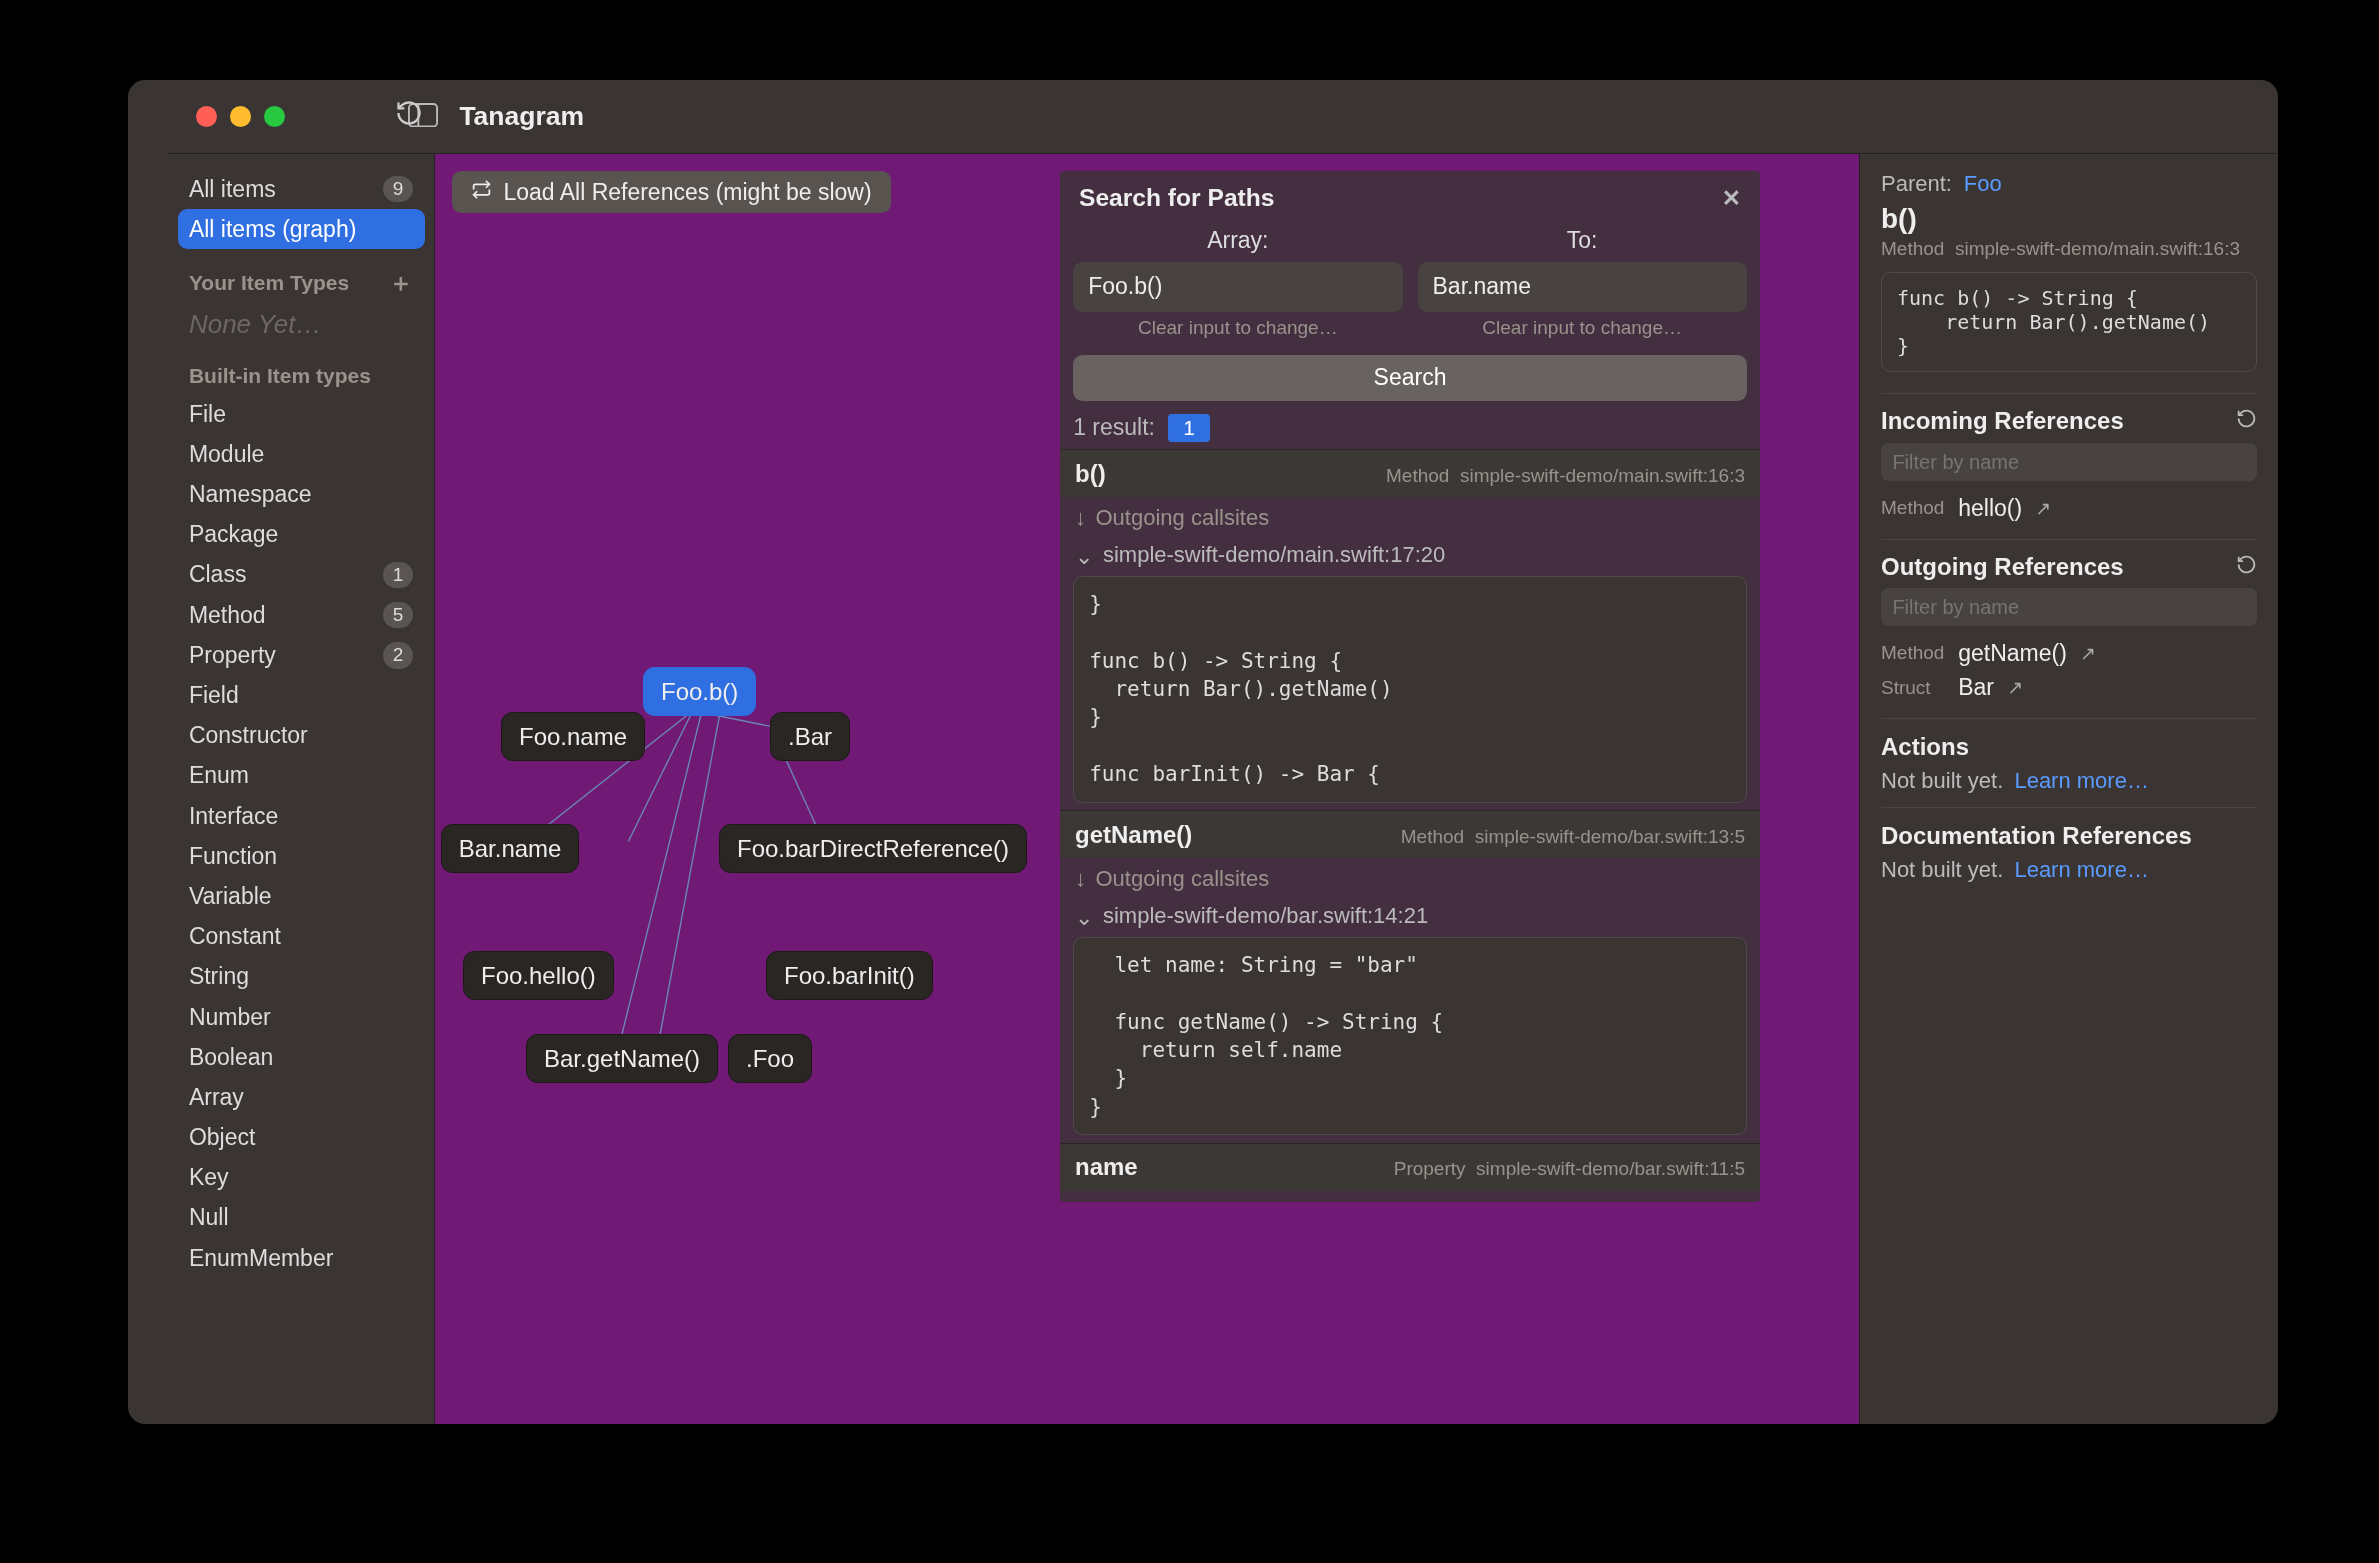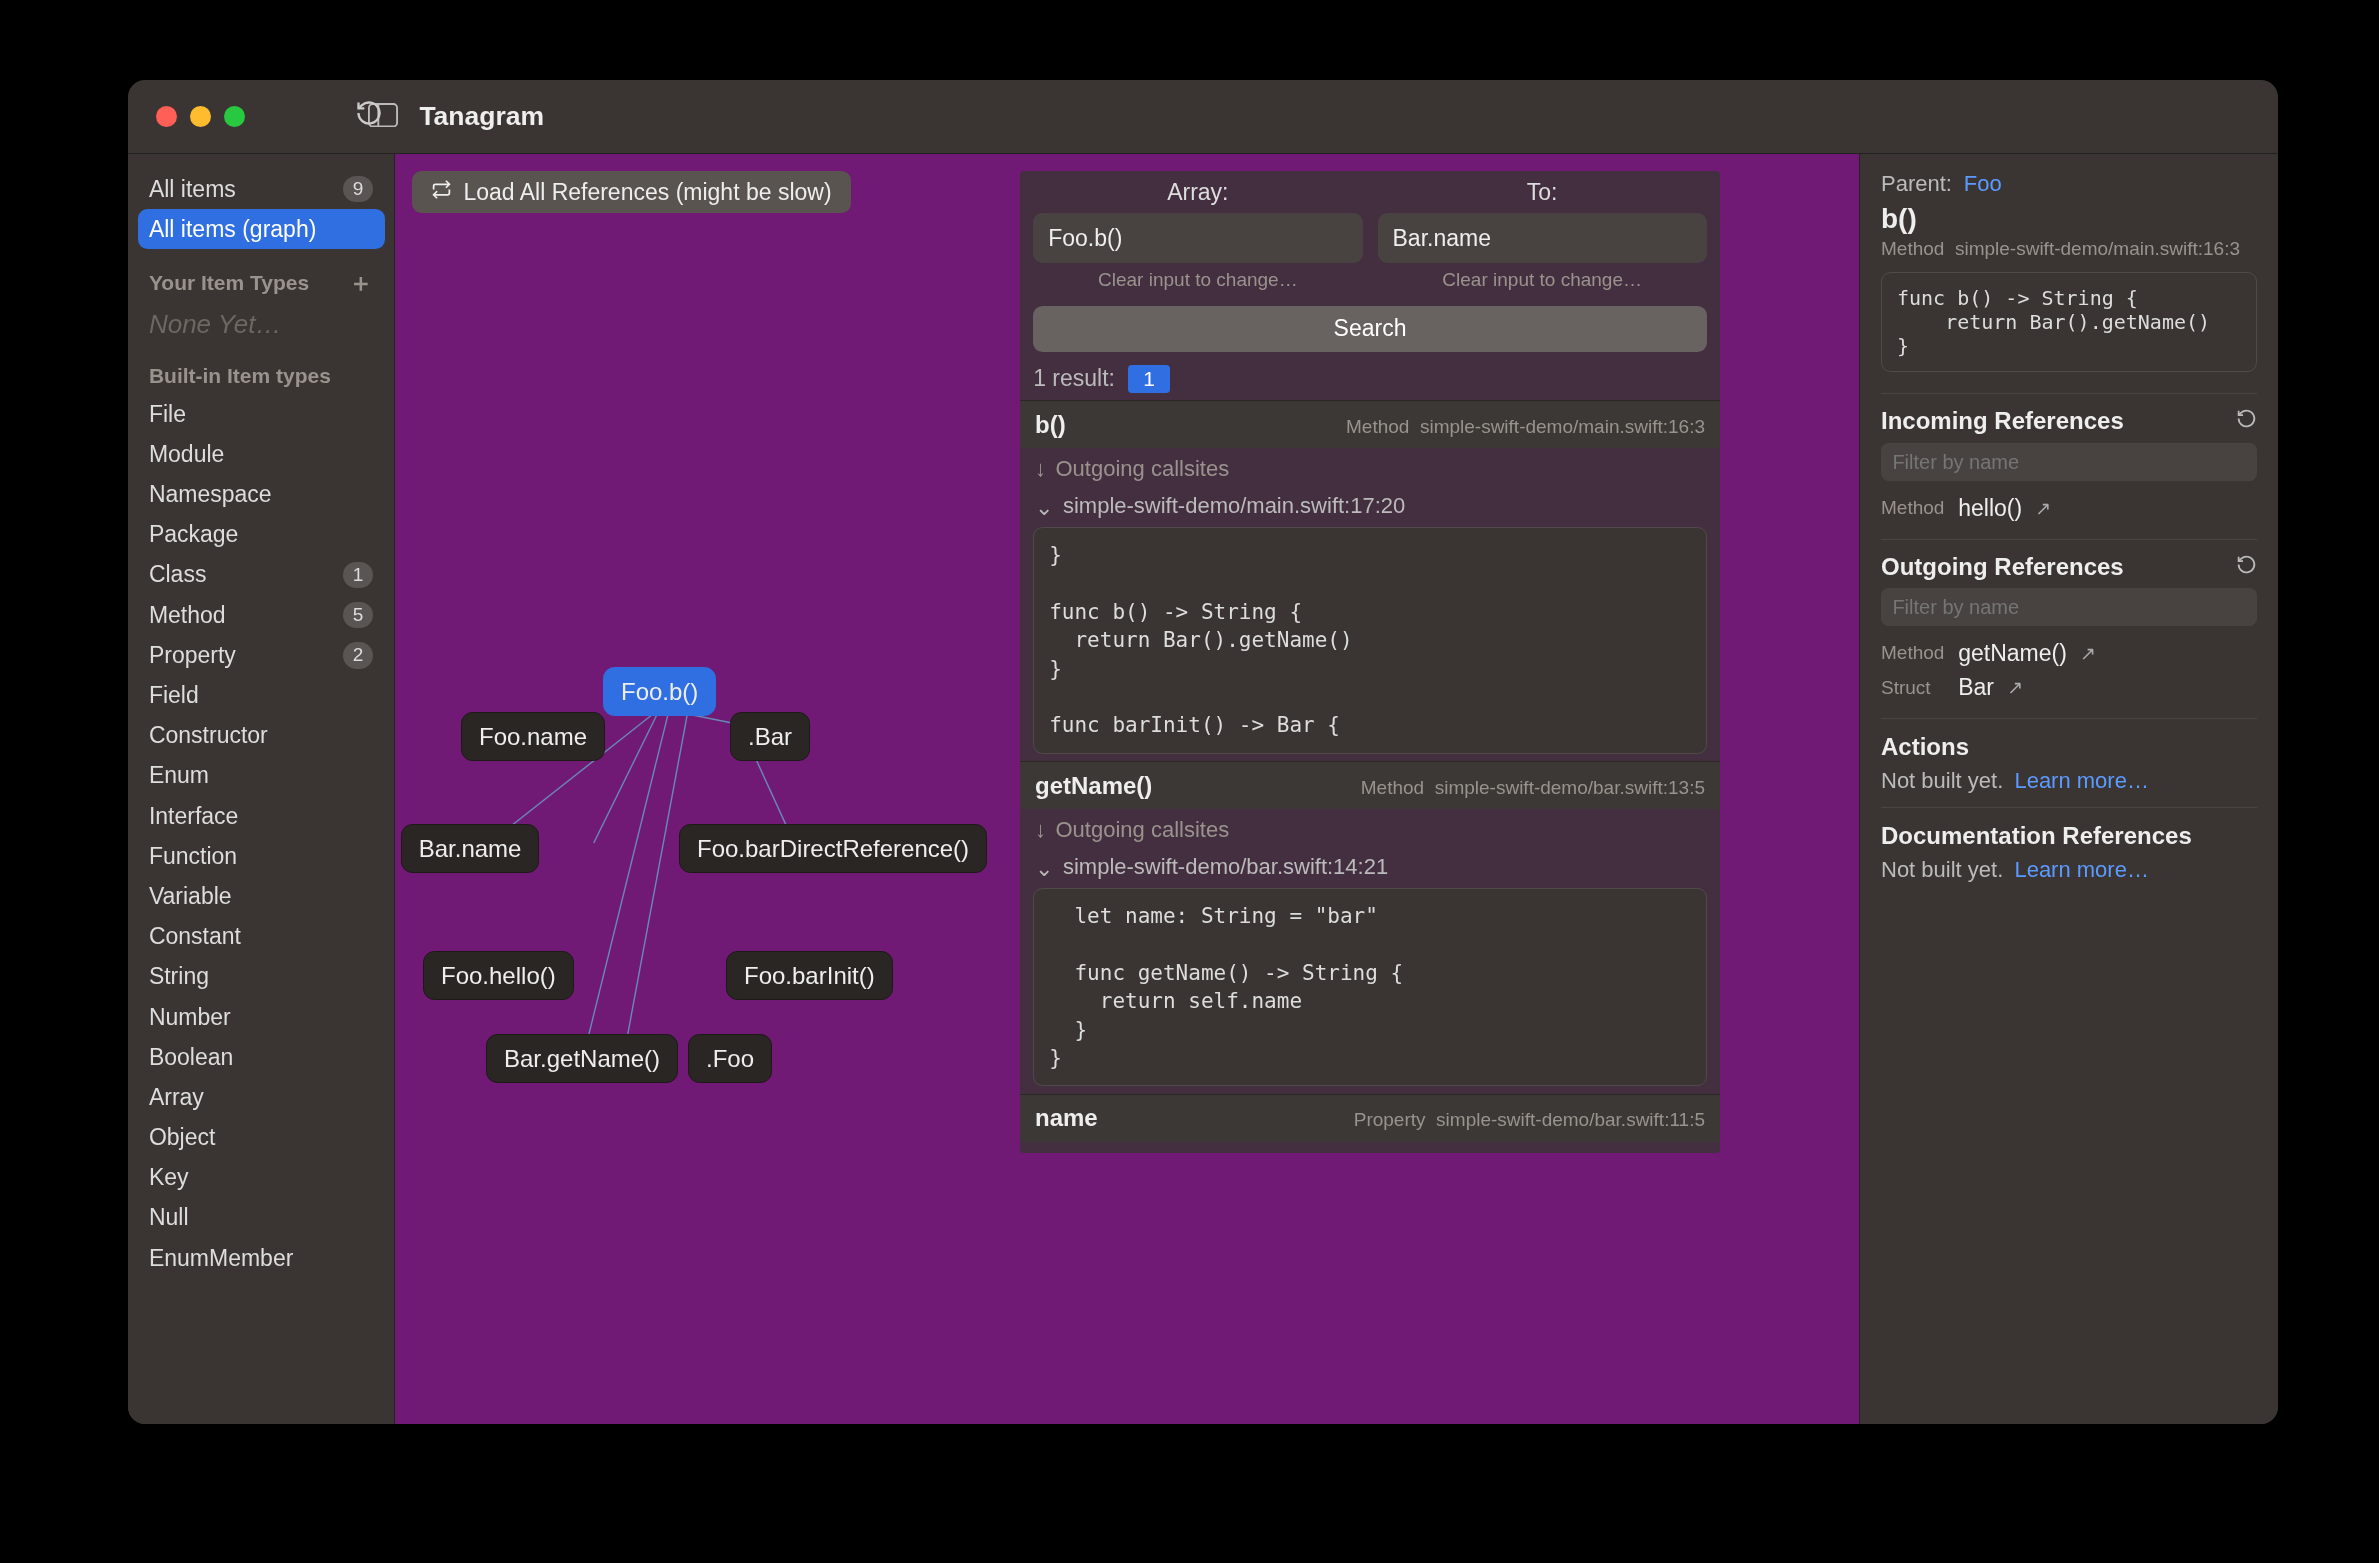--- a/index.html
+++ b/index.html
@@ -7,20 +7,21 @@
   .window {
     position: absolute;
     left: 128px; top: 80px;
     width: 2150px; height: 1344px;
     background: #3a3533;
     border-radius: 17px;
     overflow: hidden;
     display: flex;
     flex-direction: column;
     box-shadow: 0 19px 57px rgba(0,0,0,0.6);
+    padding-left: 40px;
   }
   .titlebar {
     height: 74px;
     display: flex;
     align-items: center;
     position: relative;
     border-bottom: 0.9px solid #222;
   }
   .traffic { display:flex; gap:13.2px; margin-left:28px; }
   .traffic span { width:21px; height:21px; border-radius:50%; display:inline-block; }
@@ -242,20 +243,24 @@
             <div class="node" style="left: 335px; top: 558px;">.Bar</div>
             <div class="node" style="left: 5.7px; top: 670px;">Bar.name</div>
             <div class="node" style="left: 284px; top: 670px;">Foo.barDirectReference()</div>
             <div class="node" style="left: 28px; top: 797px;">Foo.hello()</div>
             <div class="node" style="left: 331px; top: 797px;">Foo.barInit()</div>
             <div class="node" style="left: 91px; top: 880px;">Bar.getName()</div>
             <div class="node" style="left: 293px; top: 880px;">.Foo</div>
           </div>
 
         <div class="search-panel">
+          <div class="sp-head">
+            <span>Search for Paths</span>
+            <span class="sp-close">✕</span>
+          </div>
           <div class="sp-row">
             <div class="sp-col">
               <span class="sp-label">Array:</span>
               <input class="sp-input" value="Foo.b()" style="">
               <span class="sp-hint">Clear input to change…</span>
             </div>
             <div class="sp-col">
               <span class="sp-label">To:</span>
               <input class="sp-input" value="Bar.name" style="">
               <span class="sp-hint">Clear input to change…</span>

